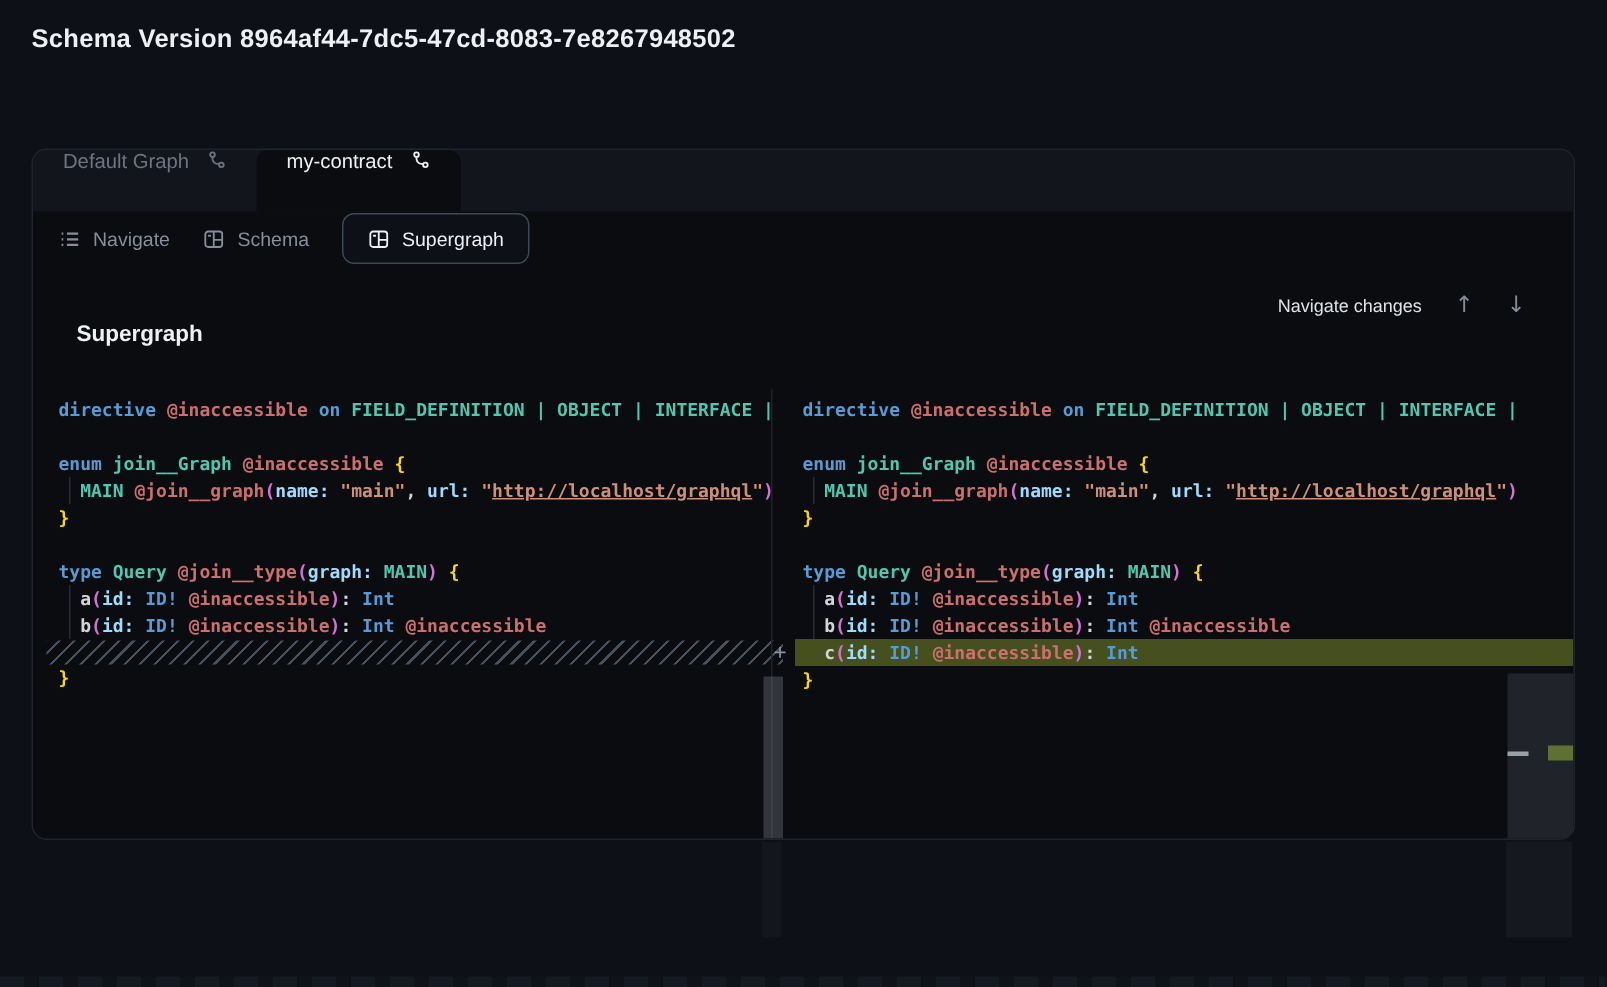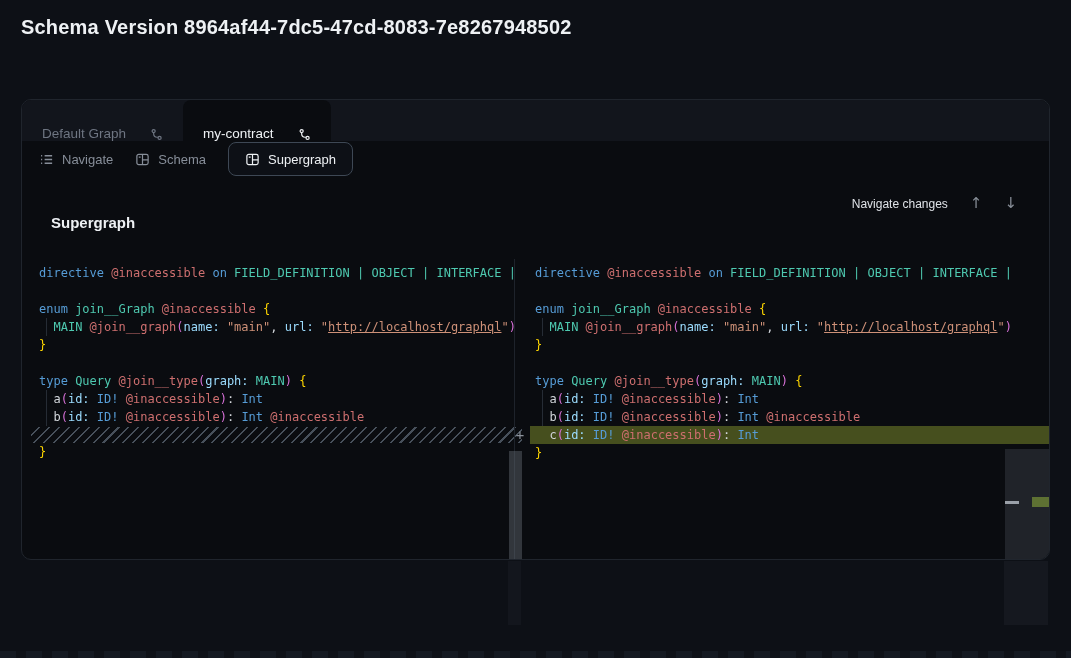--- a/index.html
+++ b/index.html
@@ -2,35 +2,35 @@
 <html style="--page-bg: #0d1016; --card-bg: #0a0c10; --tabs-bg: #12151c; --card-border: #20252d; --text-bright: #eef1f4; --text-bright2: #dfe3e8; --text-muted: #6e7582; --text-muted2: #878e99; --text-subtle: #9aa0aa; --pill-border: #3e4855; --arrow: #868d96; --guide: #262c35; --hatch-line: #47505b; --added-bg: #464f1e; --marker-green: #5e7133; --keyword: #569cd6; --typename: #4ec9b0; --directive: #ce6f6f; --property: #9cdcfe; --string: #ce9178; --bracket: #ffd700; --paren: #d670d6; --plain: #d2d6db;"><head>
 <meta charset="utf-8">
 <style>
   * { margin:0; padding:0; box-sizing:border-box; }
   html,body { background:#0d1016; }
   .screen {
     position:relative; width:1071px; height:658px; overflow:hidden;
     background:var(--page-bg); font-family:"Liberation Sans", sans-serif;
   }
   .page-title {
-    position:absolute; left:21px; top:16px; font-size:20px; font-weight:700;
+    position:absolute; left:21px; top:16px; font-size:17px; font-weight:700;
     color:var(--text-bright); letter-spacing:.2px;
   }
   .page-subtitle { position:absolute; left:21px; top:44px; font-size:13px; color:var(--text-subtle); }
 
   .card {
     position:absolute; left:21px; top:99px; width:1029px; height:461px;
     background:var(--card-bg); border:1px solid var(--card-border); border-radius:10px; overflow:hidden;
   }
   .variant-tabs {
     position:absolute; left:0; top:0; right:0; height:41px; background:var(--tabs-bg);
     display:flex; align-items:stretch;
   }
   .vtab {
-    display:flex; align-items:flex-end; gap:24px; padding:0 20px; font-size:13.5px;
+    display:flex; align-items:flex-start; gap:12px; padding:0 20px; font-size:13.5px;
     color:var(--text-muted); cursor:pointer;
   }
   .vtab.active { background:var(--card-bg); border-radius:8px 8px 0 0; color:var(--text-bright); }
   .vtab svg { display:block; }
 
   .subtabs {
     position:absolute; left:0; top:41px; right:0; height:36px;
     display:flex; align-items:center; padding-left:17px; gap:22px; font-size:13px;
   }
   .subtab { display:flex; align-items:center; gap:8px; color:var(--text-muted2); cursor:pointer; }
@@ -45,21 +45,21 @@
   .navigate-label { font-size:12px; color:var(--text-bright2); }
   .nav-arrow { background:none; border:none; color:var(--arrow); font-size:15px; cursor:pointer; font-family:"DejaVu Sans", sans-serif; line-height:1; }
 
   .diff { position:absolute; left:0; top:159px; right:0; bottom:0; overflow:hidden; }
   .pane { position:absolute; top:0; bottom:0; overflow:hidden; padding-top:5px;
           font-family:"DejaVu Sans Mono", monospace; font-size:12px; }
   .pane.left { left:0; width:500px; }
   .pane.right { left:502px; right:0; }
   .sash { position:absolute; left:492px; top:0; bottom:0; width:1px; background:#1e232b; }
 
-  .cl { position:relative; height:18px; line-height:18px; white-space:pre; }
+  .cl { position:relative; height:18px; line-height:18px; white-space:pre;font-weight:bold; }
   .pane.left .cl { padding-left:17px; }
   .pane.right .cl { padding-left:11px; }
   .cl.guide::before { content:""; position:absolute; top:0; bottom:0; width:1px; background:var(--guide); }
   .pane.left .cl.guide::before { left:24px; }
   .pane.right .cl.guide::before { left:18px; }
   .cl.hatch {
     margin-left:9px; width:492px; height:16px; margin-top:1px; padding-left:0;
     background:repeating-linear-gradient(135deg, transparent 0 5.5px, var(--hatch-line) 5.5px 7px);
   }
   .pane.right .cl.added { background:var(--added-bg); margin-left:6px; width:544px; padding-left:5px; }

